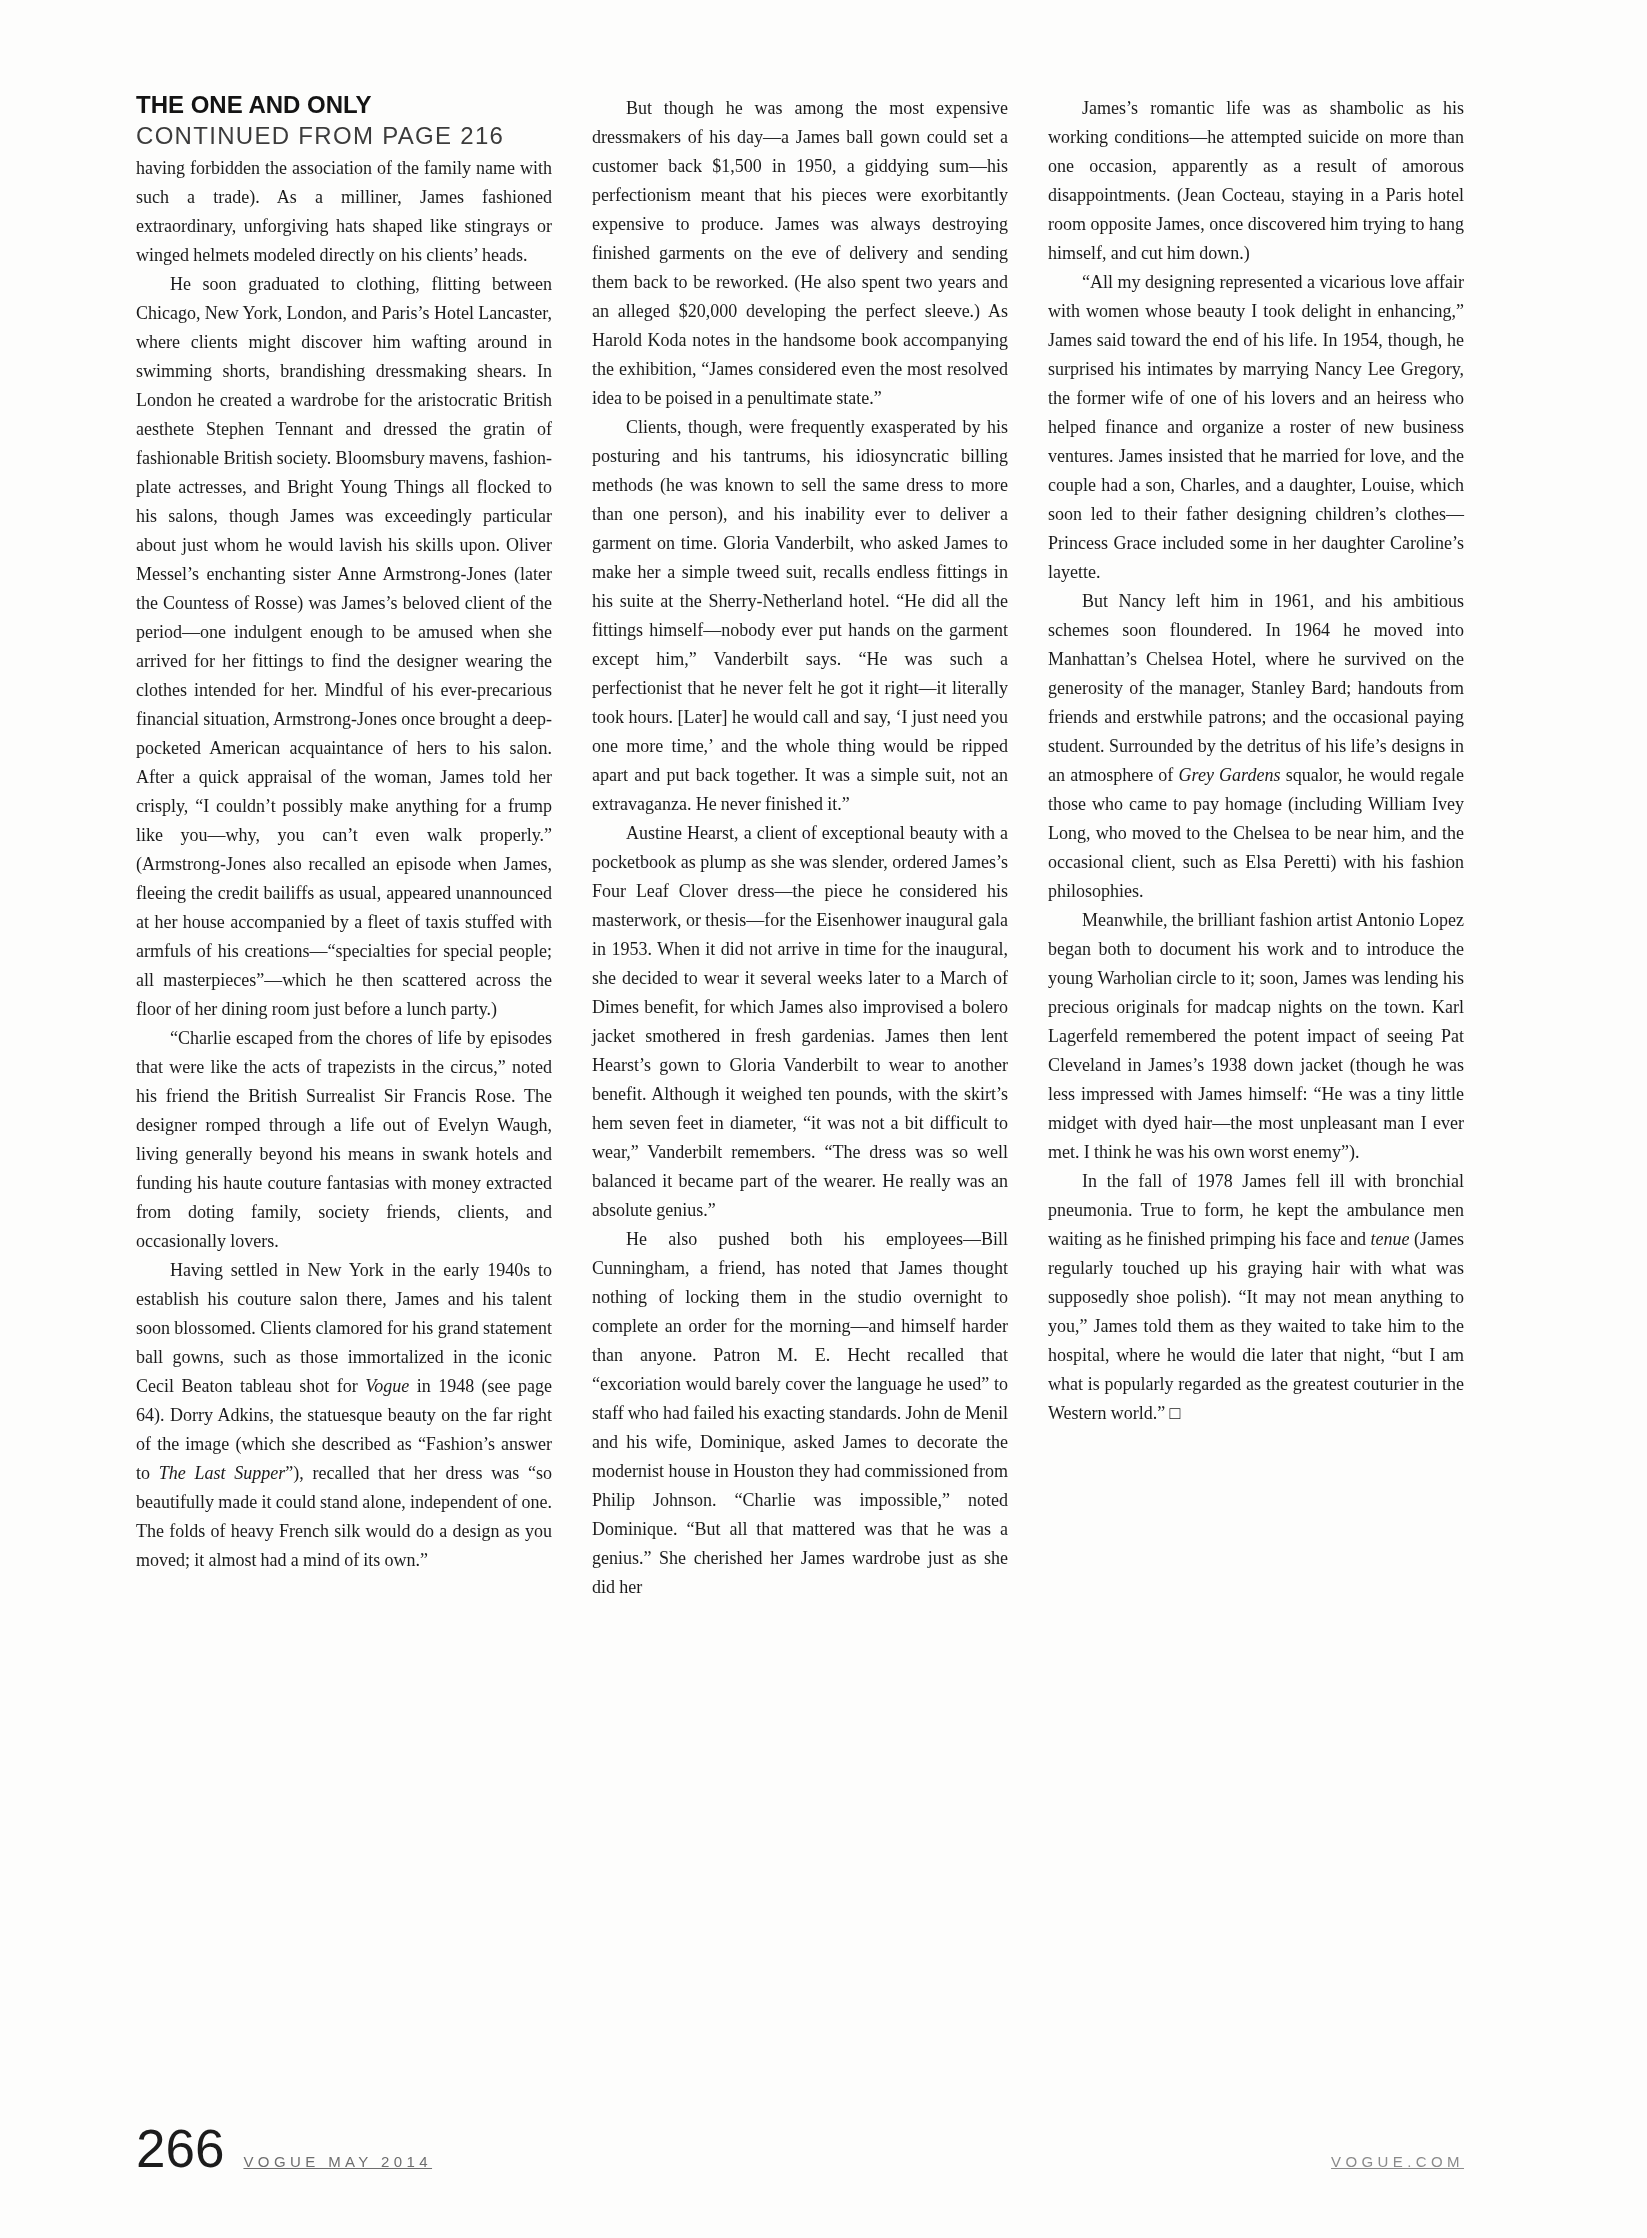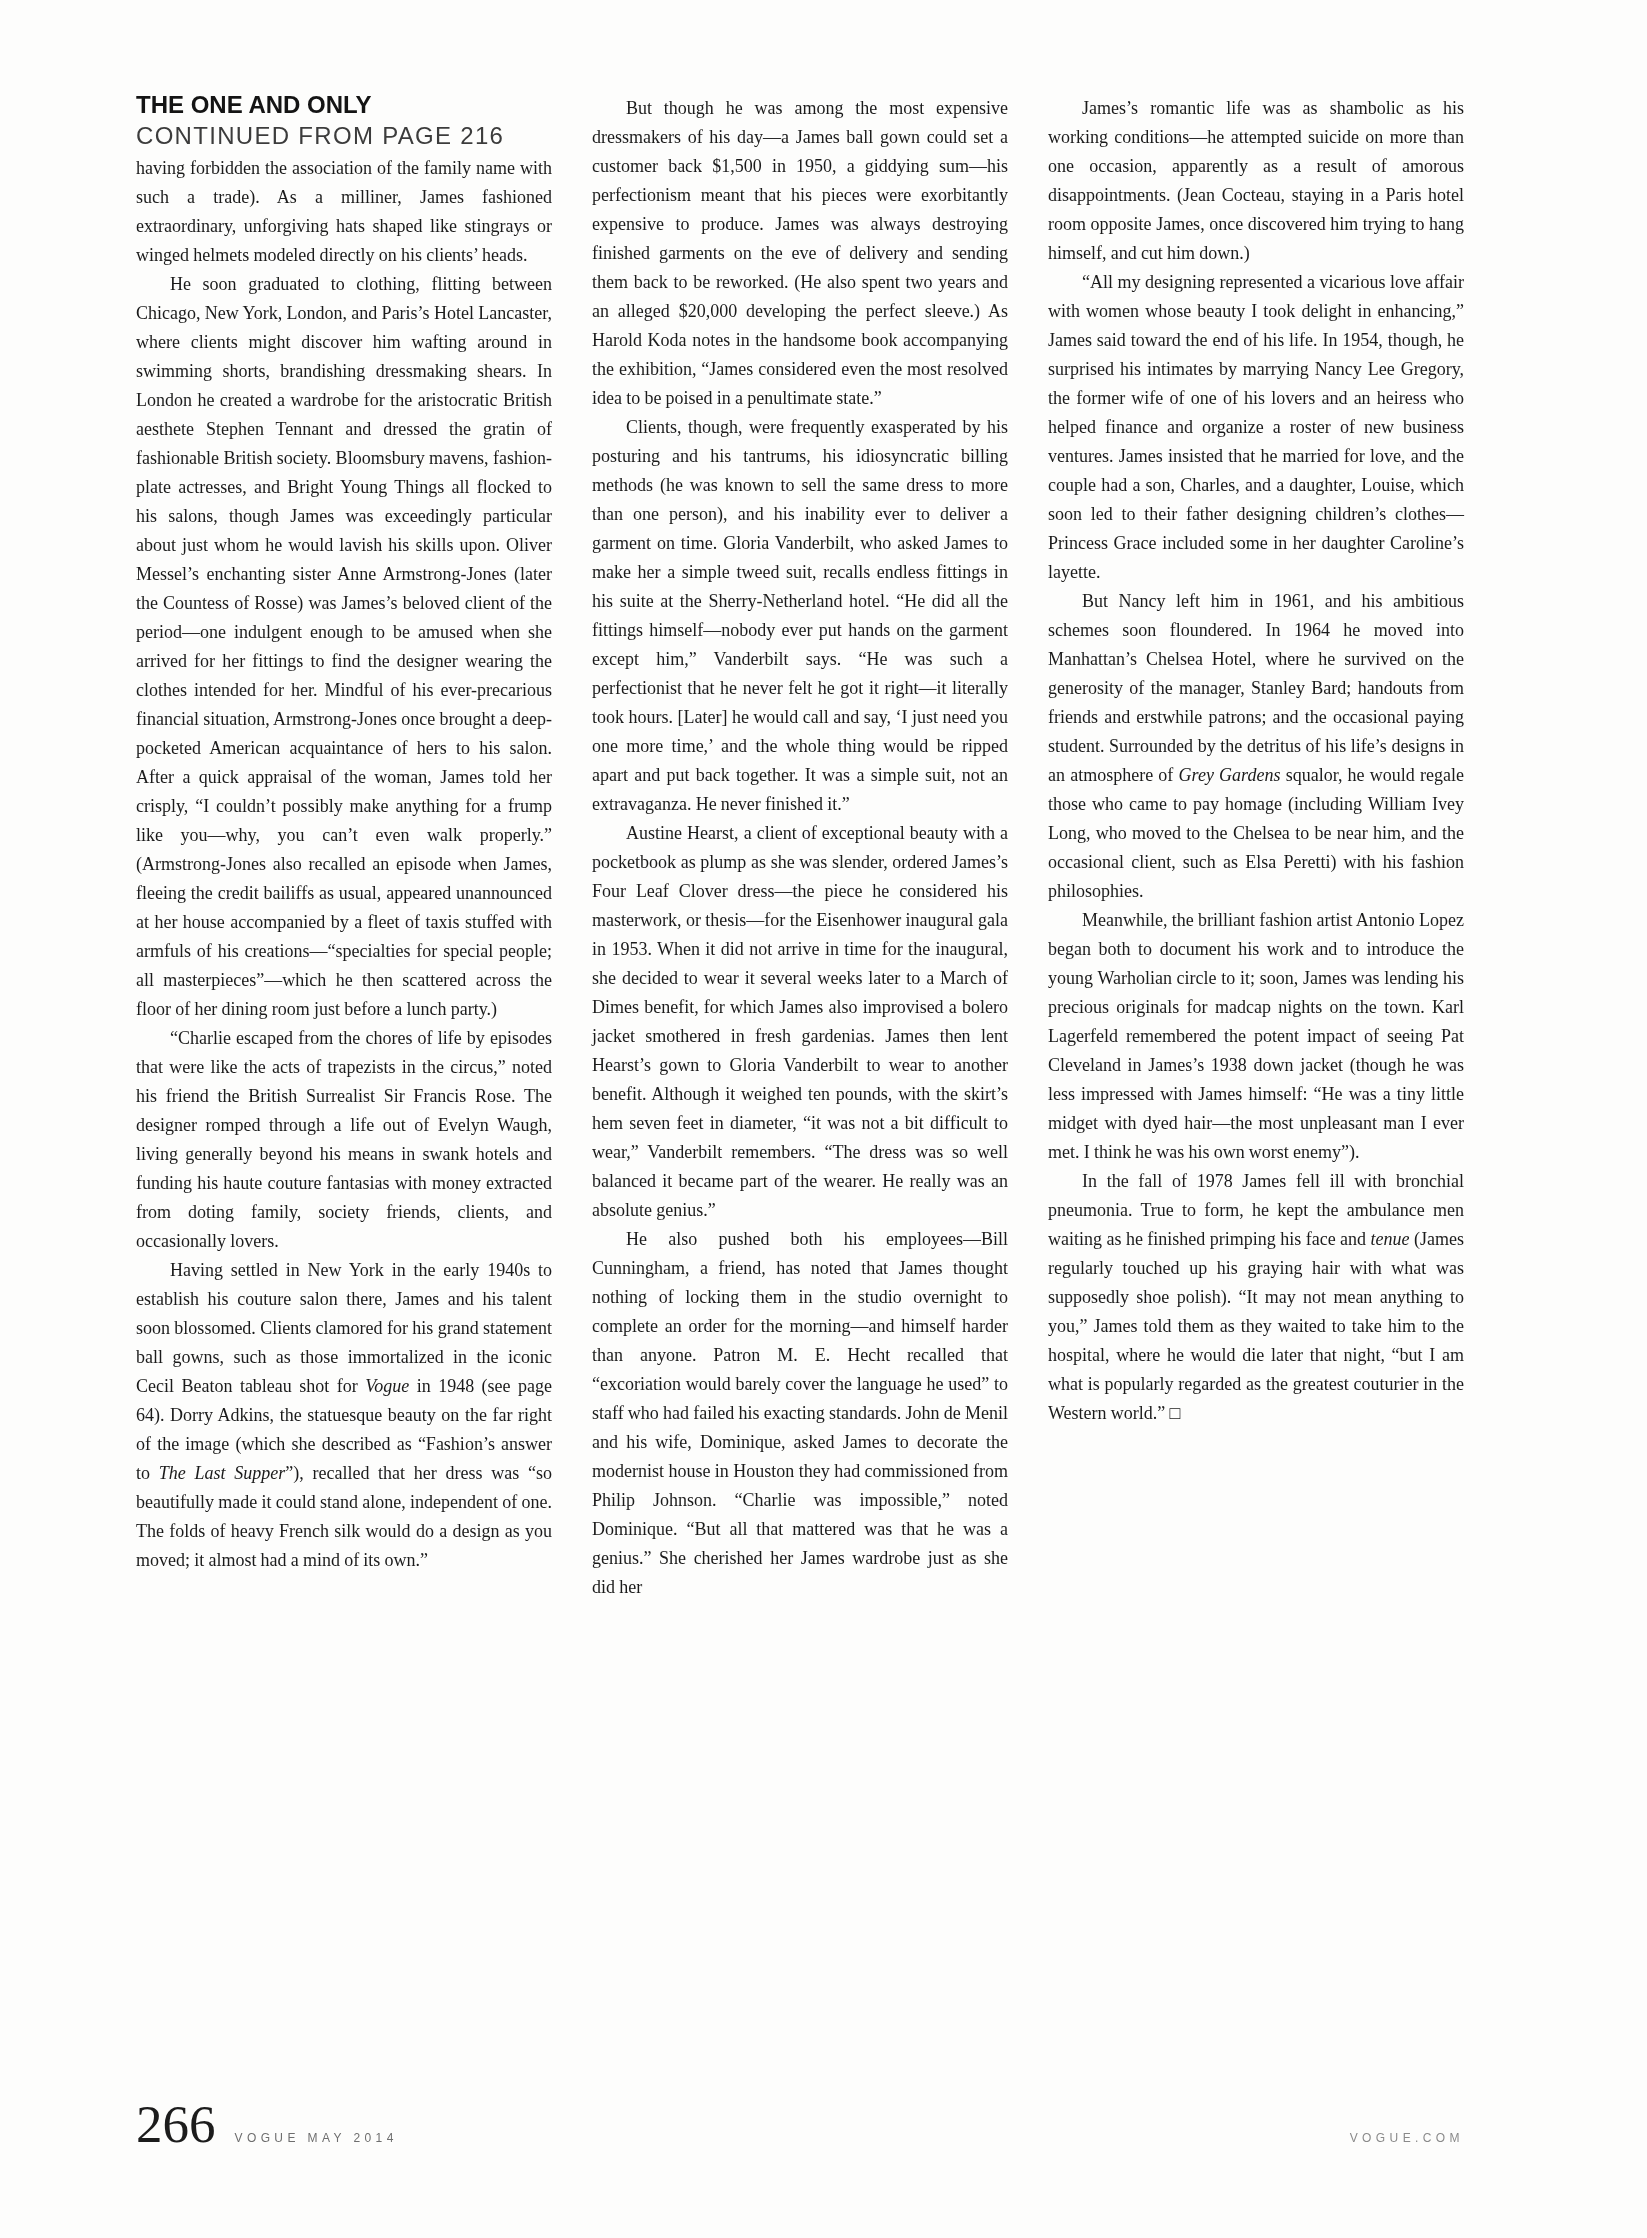--- a/index.html
+++ b/index.html
@@ -57,31 +57,33 @@
     position: absolute;
     left: 136px;
     right: 183px;
     top: 2098px;
     display: flex;
     justify-content: space-between;
     align-items: baseline;
   }
   .footer-left { display: flex; align-items: baseline; gap: 19px; }
   .folio {
-    font-family: Liberation Serif, serif;
+    font-family: Liberation Sans, sans-serif;
     font-size: 53px;
     line-height: 53px;
     color: #1c1c1c;
     font-weight: 400;
+    margin-top: 24px;
   }
   .issue, .site {
     font-family: "Liberation Sans", sans-serif;
-    font-size: 12px;
+    font-size: 15px;
     letter-spacing: 4.4px;
     color: #6e6e6e;
+    text-decoration: underline;
   }
   .site { color: #8a8a8a; }
 </style>
 </head>
 <body>
 
 <div class="page">
 
   <div class="col" id="col1">
     <h1 class="headline">THE ONE AND ONLY</h1>

